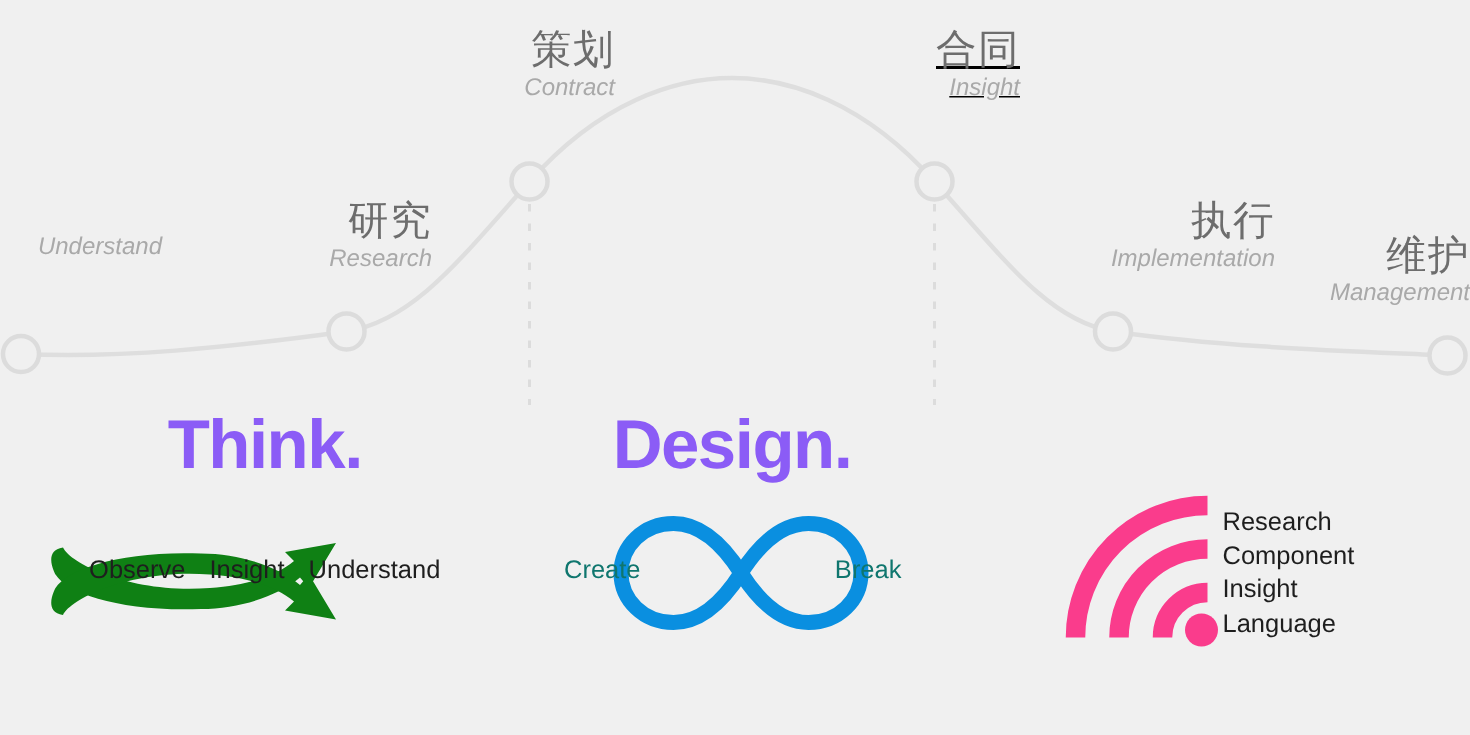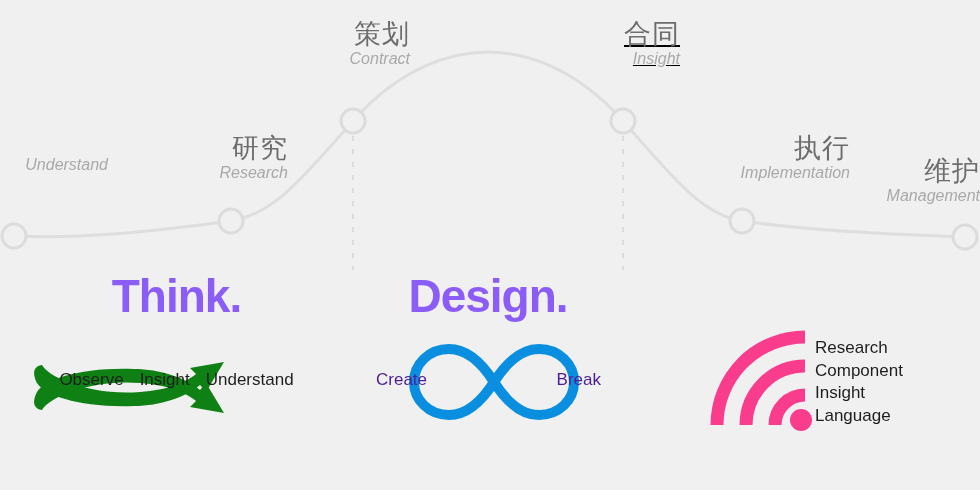--- a/index.html
+++ b/index.html
@@ -42,21 +42,21 @@
     position:absolute;top:105px;left:0;width:353px;
     display:flex;justify-content:center;align-items:baseline;
     gap:16px;
     font-size:17px;color:#1e1e1e;text-align:right;
   }
 
   
   #panel-design{left:353px;width:270px;}
   .infinity-wrap{position:absolute;left:0;top:70px;width:270px;height:95px;}
   .infinity-label{
-    position:absolute;top:105px;font-size:17px;color:#4c1d95;
+    position:absolute;top:105px;font-size:17px;color:#0f766e;
   }
   .infinity-label.left{left:23px;}
   .infinity-label.right{right:22px;}
 
   
   #panel-build{left:623px;width:357px;}
   .build-art{position:absolute;left:0;top:60px;width:357px;height:110px;}
   .build-list{
     position:absolute;left:192px;top:72px;
     font-size:17px;color:#1e1e1e;line-height:22.5px;

